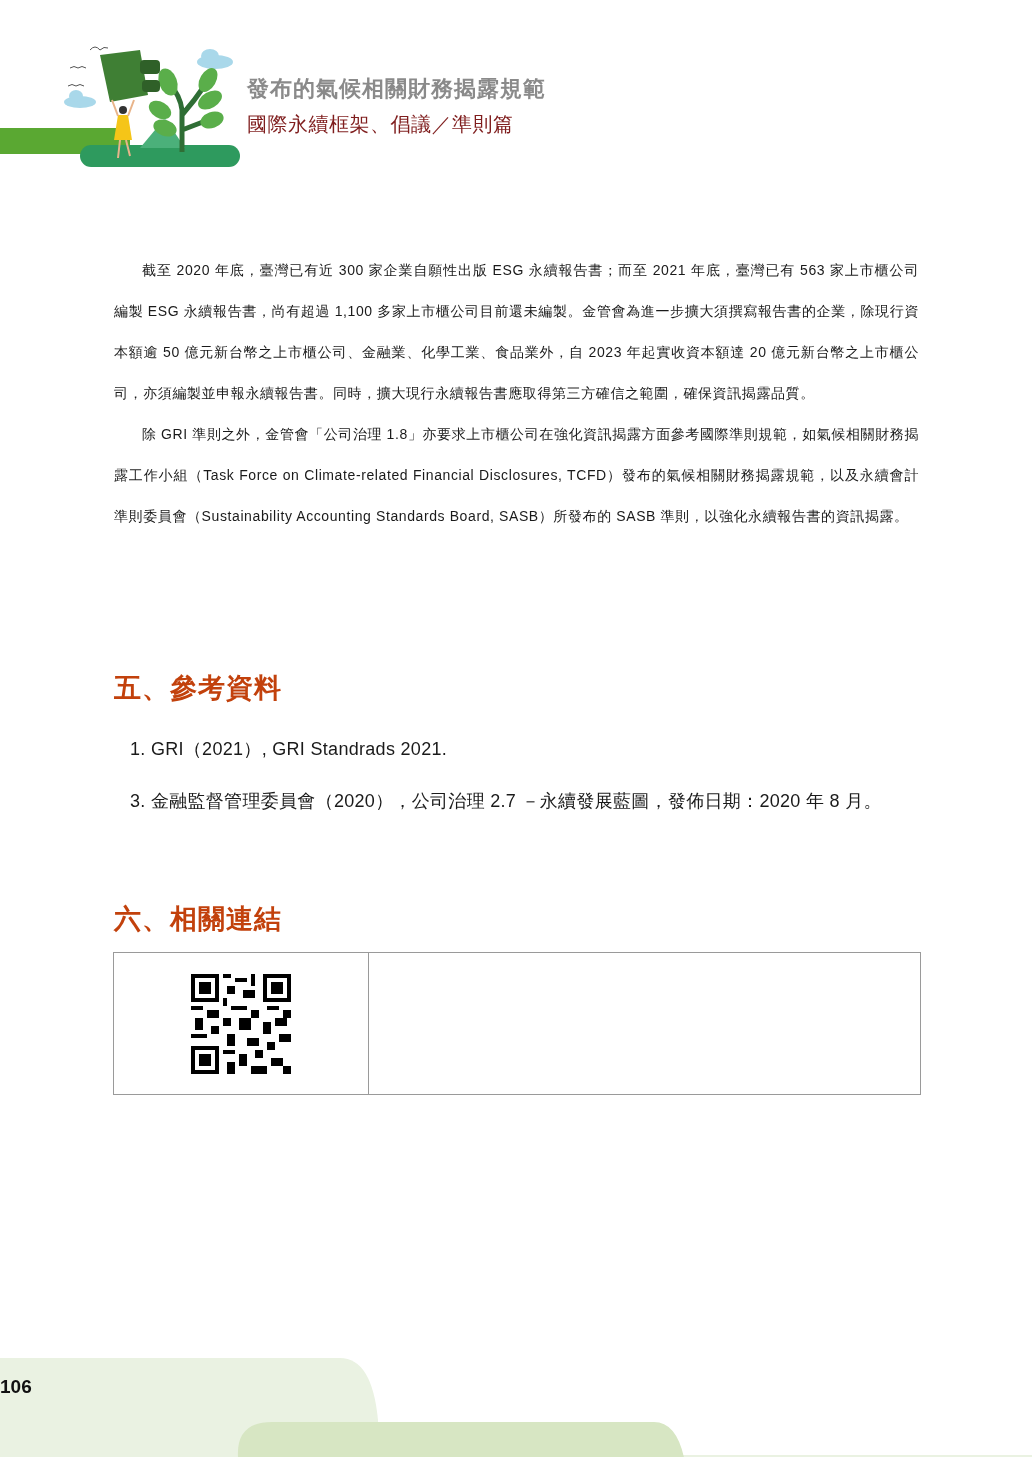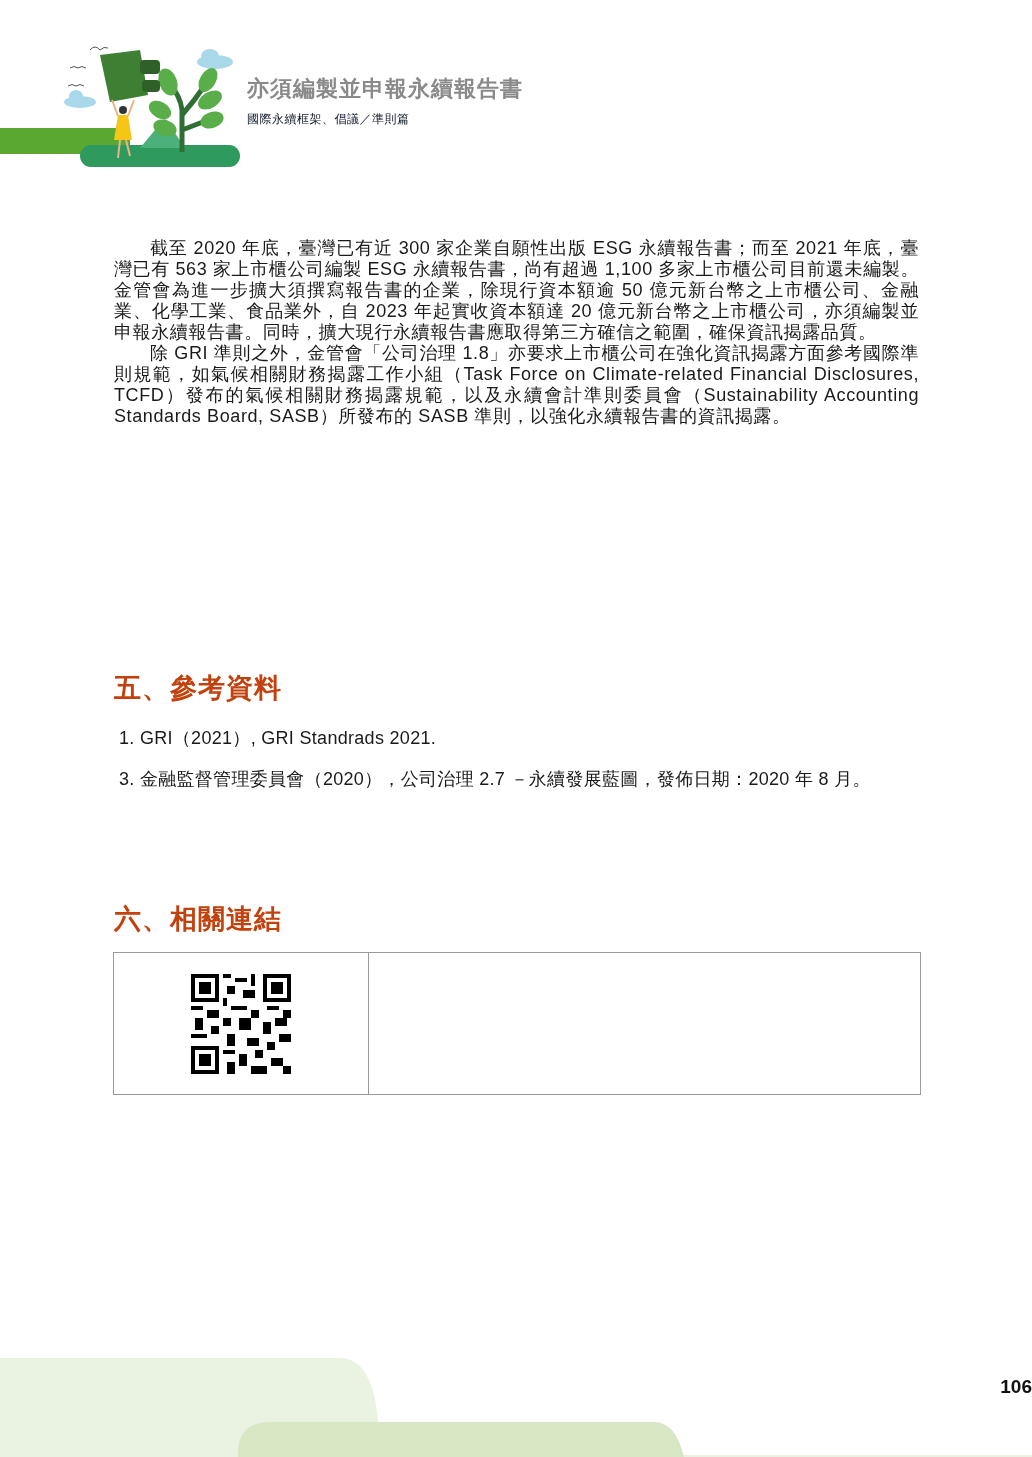--- a/index.html
+++ b/index.html
@@ -6,39 +6,39 @@
   body {
     width: 1032px; height: 1457px; position: relative; overflow: hidden;
     background: #ffffff;
     font-family: "Liberation Sans", "DejaVu Sans", sans-serif;
     color: #1a1a1a;
   }
   .header { position: absolute; left: 0; top: 0; width: 1032px; height: 180px; }
   .header-bar { position: absolute; left: 0; top: 128px; width: 130px; height: 26px; background: #5aa832; }
   .header-art { position: absolute; left: 60px; top: 40px; width: 190px; height: 130px; }
   .header-title { position: absolute; left: 247px; top: 74px; font-size: 22px; font-weight: bold; color: #8a8a8a; letter-spacing: 1px; }
-  .header-subtitle { position: absolute; left: 247px; top: 111px; font-size: 12px; color: #0f172a; letter-spacing: 0.5px; }
+  .header-subtitle { position: absolute; left: 247px; top: 111px; font-size: 20px; color: #7f1d1d; letter-spacing: 0.5px; }
 
   .content { position: absolute; left: 114px; top: 238px; width: 805px; }
-  .para { font-size: 18px; line-height: 21px; text-align: justify; text-indent: 2em; margin: 0 0 0 0; letter-spacing: 0.6px; }
+  .para { font-size: 14px; line-height: 41px; text-align: justify; text-indent: 2em; margin: 12px 0 0 0; letter-spacing: 0.6px; }
   .para + .para { margin-top: 0; }
 
   .section-title { font-size: 27px; font-weight: bold; color: #c2410c; margin: 0; letter-spacing: 1px; }
   .sec5 { position: absolute; left: 114px; top: 670px; }
   .refs { position: absolute; left: 114px; top: 716px; width: 805px; }
-  .ref { font-size: 18px; line-height: 35.5px; margin: 5px; padding-left: 22px; text-indent: -22px; letter-spacing: 0.3px; }
+  .ref { font-size: 18px; line-height: 35.5px; margin: 16px; padding-left: 22px; text-indent: -22px; letter-spacing: 0.3px; }
   .sec6 { position: absolute; left: 114px; top: 901px; }
 
   .link-table { position: absolute; left: 113px; top: 952px; width: 806px; height: 141px; border: 1px solid #9a9a9a; border-collapse: collapse; display: flex; }
   .qr-cell { width: 254px; height: 141px; border-right: 1px solid #9a9a9a; display: flex; align-items: center; justify-content: center; }
   .link-cell { flex: 1; display: flex; align-items: center; padding-left: 11px; font-size: 17px; }
   .qr { width: 100px; height: 100px; }
 
   .footer { position: absolute; left: 0; top: 1300px; width: 1032px; height: 157px; }
-  .page-number { position: absolute; left: 0; width: 1032px; top: 1376px; text-align: right; font-size: 19px; font-weight: bold; color: #111; }
+  .page-number { position: absolute; left: 0; width: 1032px; top: 1376px; text-align: left; font-size: 19px; font-weight: bold; color: #111; }
 </style>
 </head>
 <body>
 
 <div class="header">
   <div class="header-bar"></div>
   <svg class="header-art" viewBox="0 0 190 130">
 
     <rect x="20" y="105" width="160" height="22" rx="11" fill="#2e9a5e"></rect>
 
@@ -64,21 +64,21 @@
 
     <path d="M40 15 L80 10 L88 55 L50 62 Z" fill="#3f7f34"></path>
     <rect x="80" y="20" width="20" height="14" rx="4" fill="#2f6028"></rect>
     <rect x="82" y="40" width="18" height="12" rx="4" fill="#2f6028"></rect>
 
     <circle cx="63" cy="70" r="4" fill="#333"></circle>
     <path d="M58 75 L68 75 L72 100 L54 100 Z" fill="#f5c518"></path>
     <path d="M58 76 L52 60 M68 76 L74 60" stroke="#e8b48a" stroke-width="2"></path>
     <path d="M60 100 L58 118 M66 100 L70 116" stroke="#e8b48a" stroke-width="2"></path>
   </svg>
-  <div class="header-title">亦須編製並申報永續報告書</div>
+  <div class="header-title">發布的氣候相關財務揭露規範</div>
   <div class="header-subtitle">國際永續框架、倡議／準則篇</div>
 </div>
 
 <div class="content">
   <p class="para">截至 2020 年底，臺灣已有近 300 家企業自願性出版 ESG 永續報告書；而至 2021 年底，臺灣已有 563 家上市櫃公司編製 ESG 永續報告書，尚有超過 1,100 多家上市櫃公司目前還未編製。金管會為進一步擴大須撰寫報告書的企業，除現行資本額逾 50 億元新台幣之上市櫃公司、金融業、化學工業、食品業外，自 2023 年起實收資本額達 20 億元新台幣之上市櫃公司，亦須編製並申報永續報告書。同時，擴大現行永續報告書應取得第三方確信之範圍，確保資訊揭露品質。</p>
   <p class="para">除 GRI 準則之外，金管會「公司治理 1.8」亦要求上市櫃公司在強化資訊揭露方面參考國際準則規範，如氣候相關財務揭露工作小組（Task Force on Climate-related Financial Disclosures, TCFD）發布的氣候相關財務揭露規範，以及永續會計準則委員會（Sustainability Accounting Standards Board, SASB）所發布的 SASB 準則，以強化永續報告書的資訊揭露。</p>
 </div>
 
 <h2 class="section-title sec5">五、參考資料</h2>
 <div class="refs">

